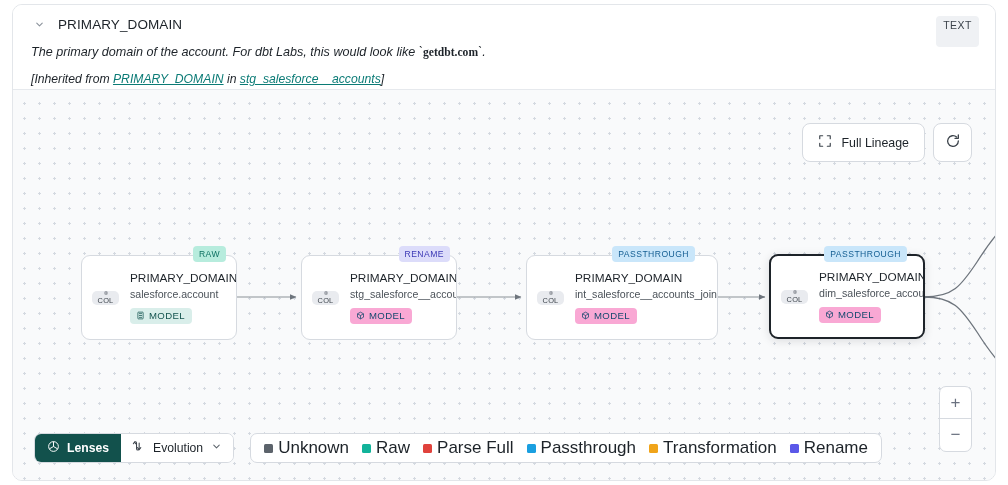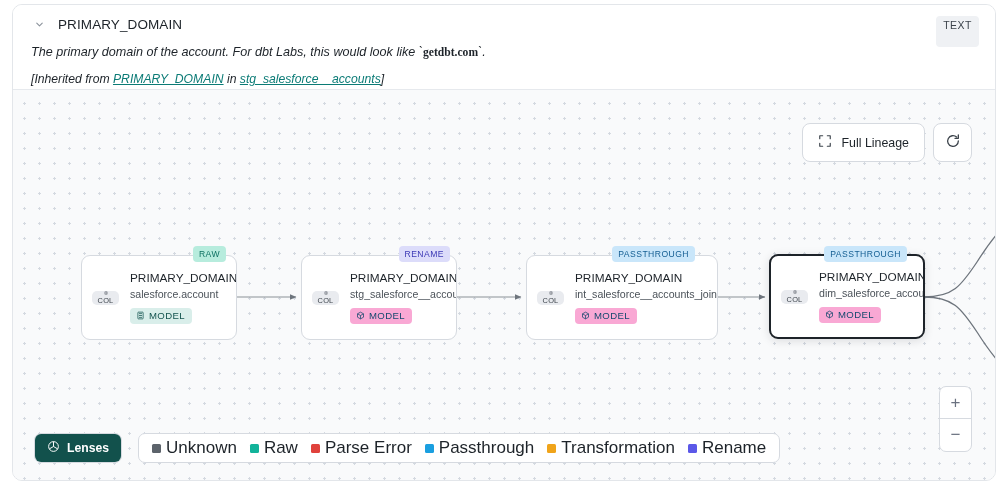--- a/index.html
+++ b/index.html
@@ -369,34 +369,49 @@
       <div class="lens-group">
         <div class="lens-btn">
           <span>
             <svg width="13" height="13" viewBox="0 0 24 24" fill="none" stroke="#ffffff" stroke-width="1.8">
               <circle cx="12" cy="12" r="9"></circle>
               <path d="M12 3 L12 12 M12 12 L19.8 16.5 M12 12 L4.2 16.5"></path>
             </svg>
           </span>
           <span>Lenses</span>
         </div>
+        <div class="evo-btn">
+          <span>
+            <svg width="14" height="14" viewBox="0 0 24 24" fill="none" stroke="#3d444c" stroke-width="1.8" stroke-linecap="round" stroke-linejoin="round">
+              <path d="M6 4 C6 2.5 9.5 2.5 9.5 5 L9.5 15 C9.5 18 14 18 14 15 L14 5"></path>
+              <polyline points="11.2 13 14 16.5 16.8 13"></polyline>
+              <polyline points="4 6.5 6 3.5 8 6.5"></polyline>
+            </svg>
+          </span>
+          <span>Evolution</span>
+          <span>
+            <svg width="11" height="11" viewBox="0 0 24 24" fill="none" stroke="#5c636b" stroke-width="2.2" stroke-linecap="round" stroke-linejoin="round">
+              <polyline points="6 9 12 15 18 9"></polyline>
+            </svg>
+          </span>
+        </div>
       </div>
 
       <div class="legend">
         <span class="legend-item">
           <span class="sw" style="background: rgb(92, 99, 107);"></span>
           <span>Unknown</span>
         </span>
         <span class="legend-item">
           <span class="sw" style="background: rgb(18, 179, 154);"></span>
           <span>Raw</span>
         </span>
         <span class="legend-item">
           <span class="sw" style="background: rgb(224, 66, 60);"></span>
-          <span>Parse Error</span>
+          <span>Parse Full</span>
         </span>
         <span class="legend-item">
           <span class="sw" style="background: rgb(26, 159, 224);"></span>
           <span>Passthrough</span>
         </span>
         <span class="legend-item">
           <span class="sw" style="background: rgb(240, 164, 26);"></span>
           <span>Transformation</span>
         </span>
         <span class="legend-item">

